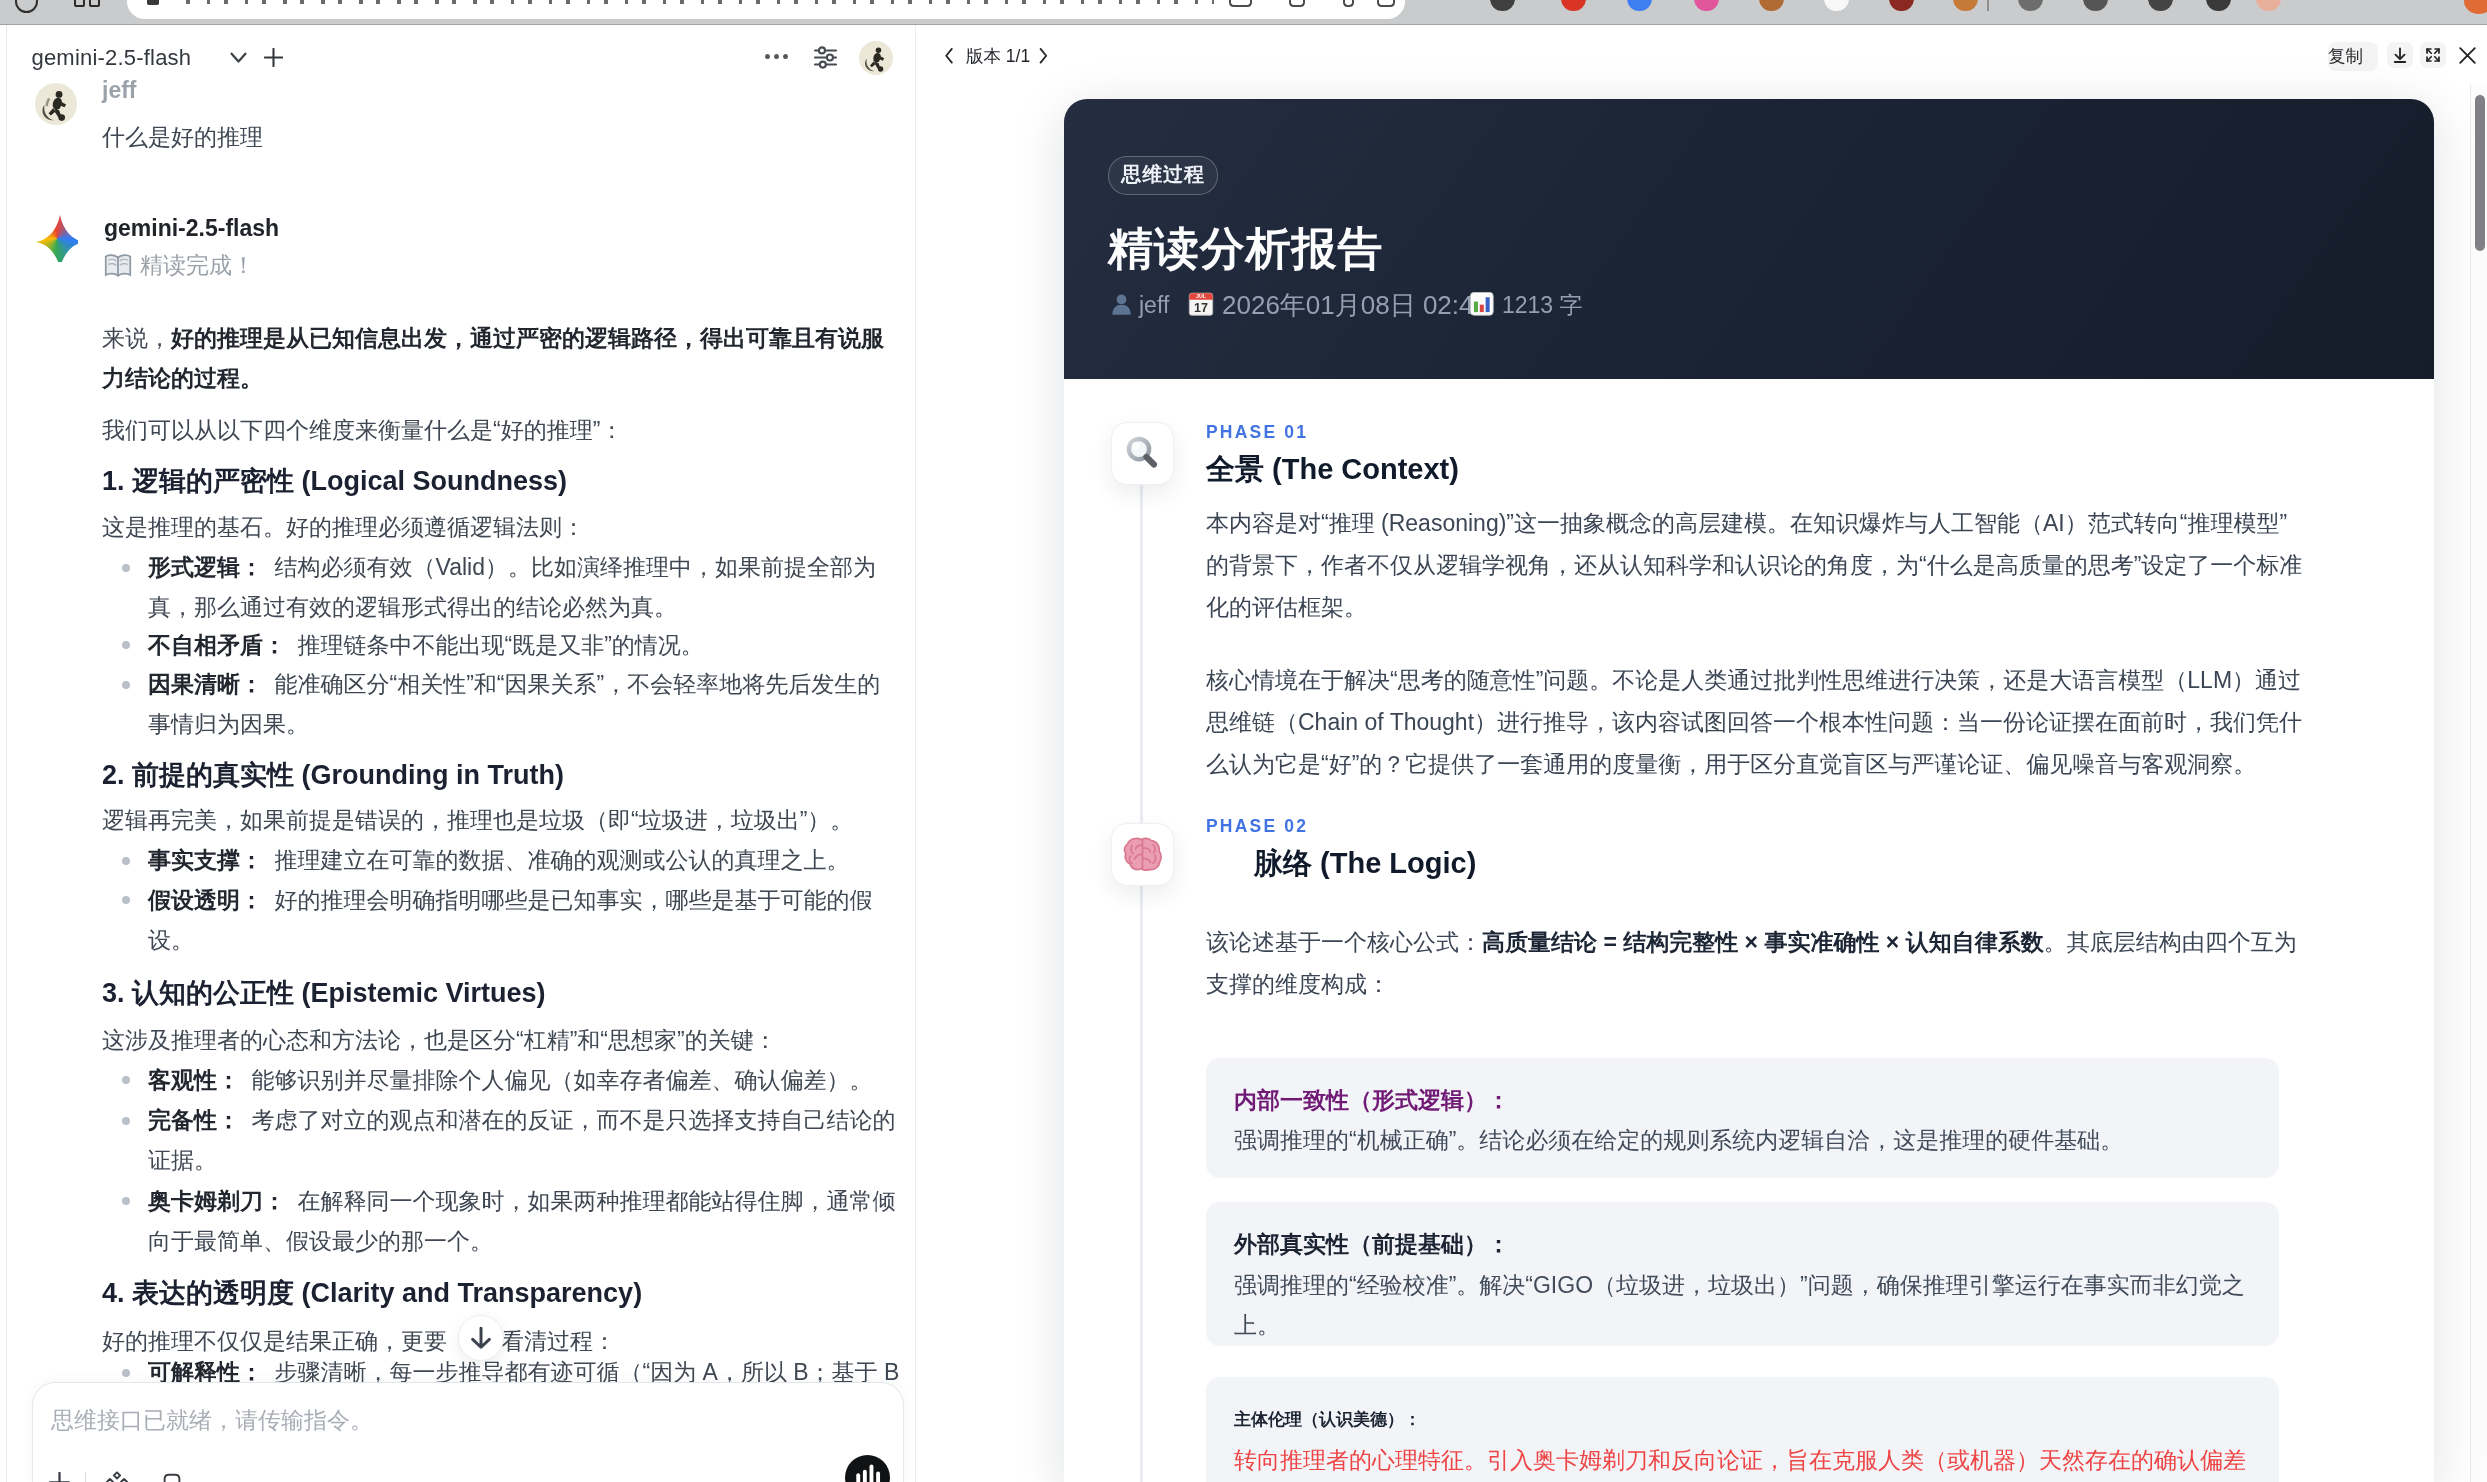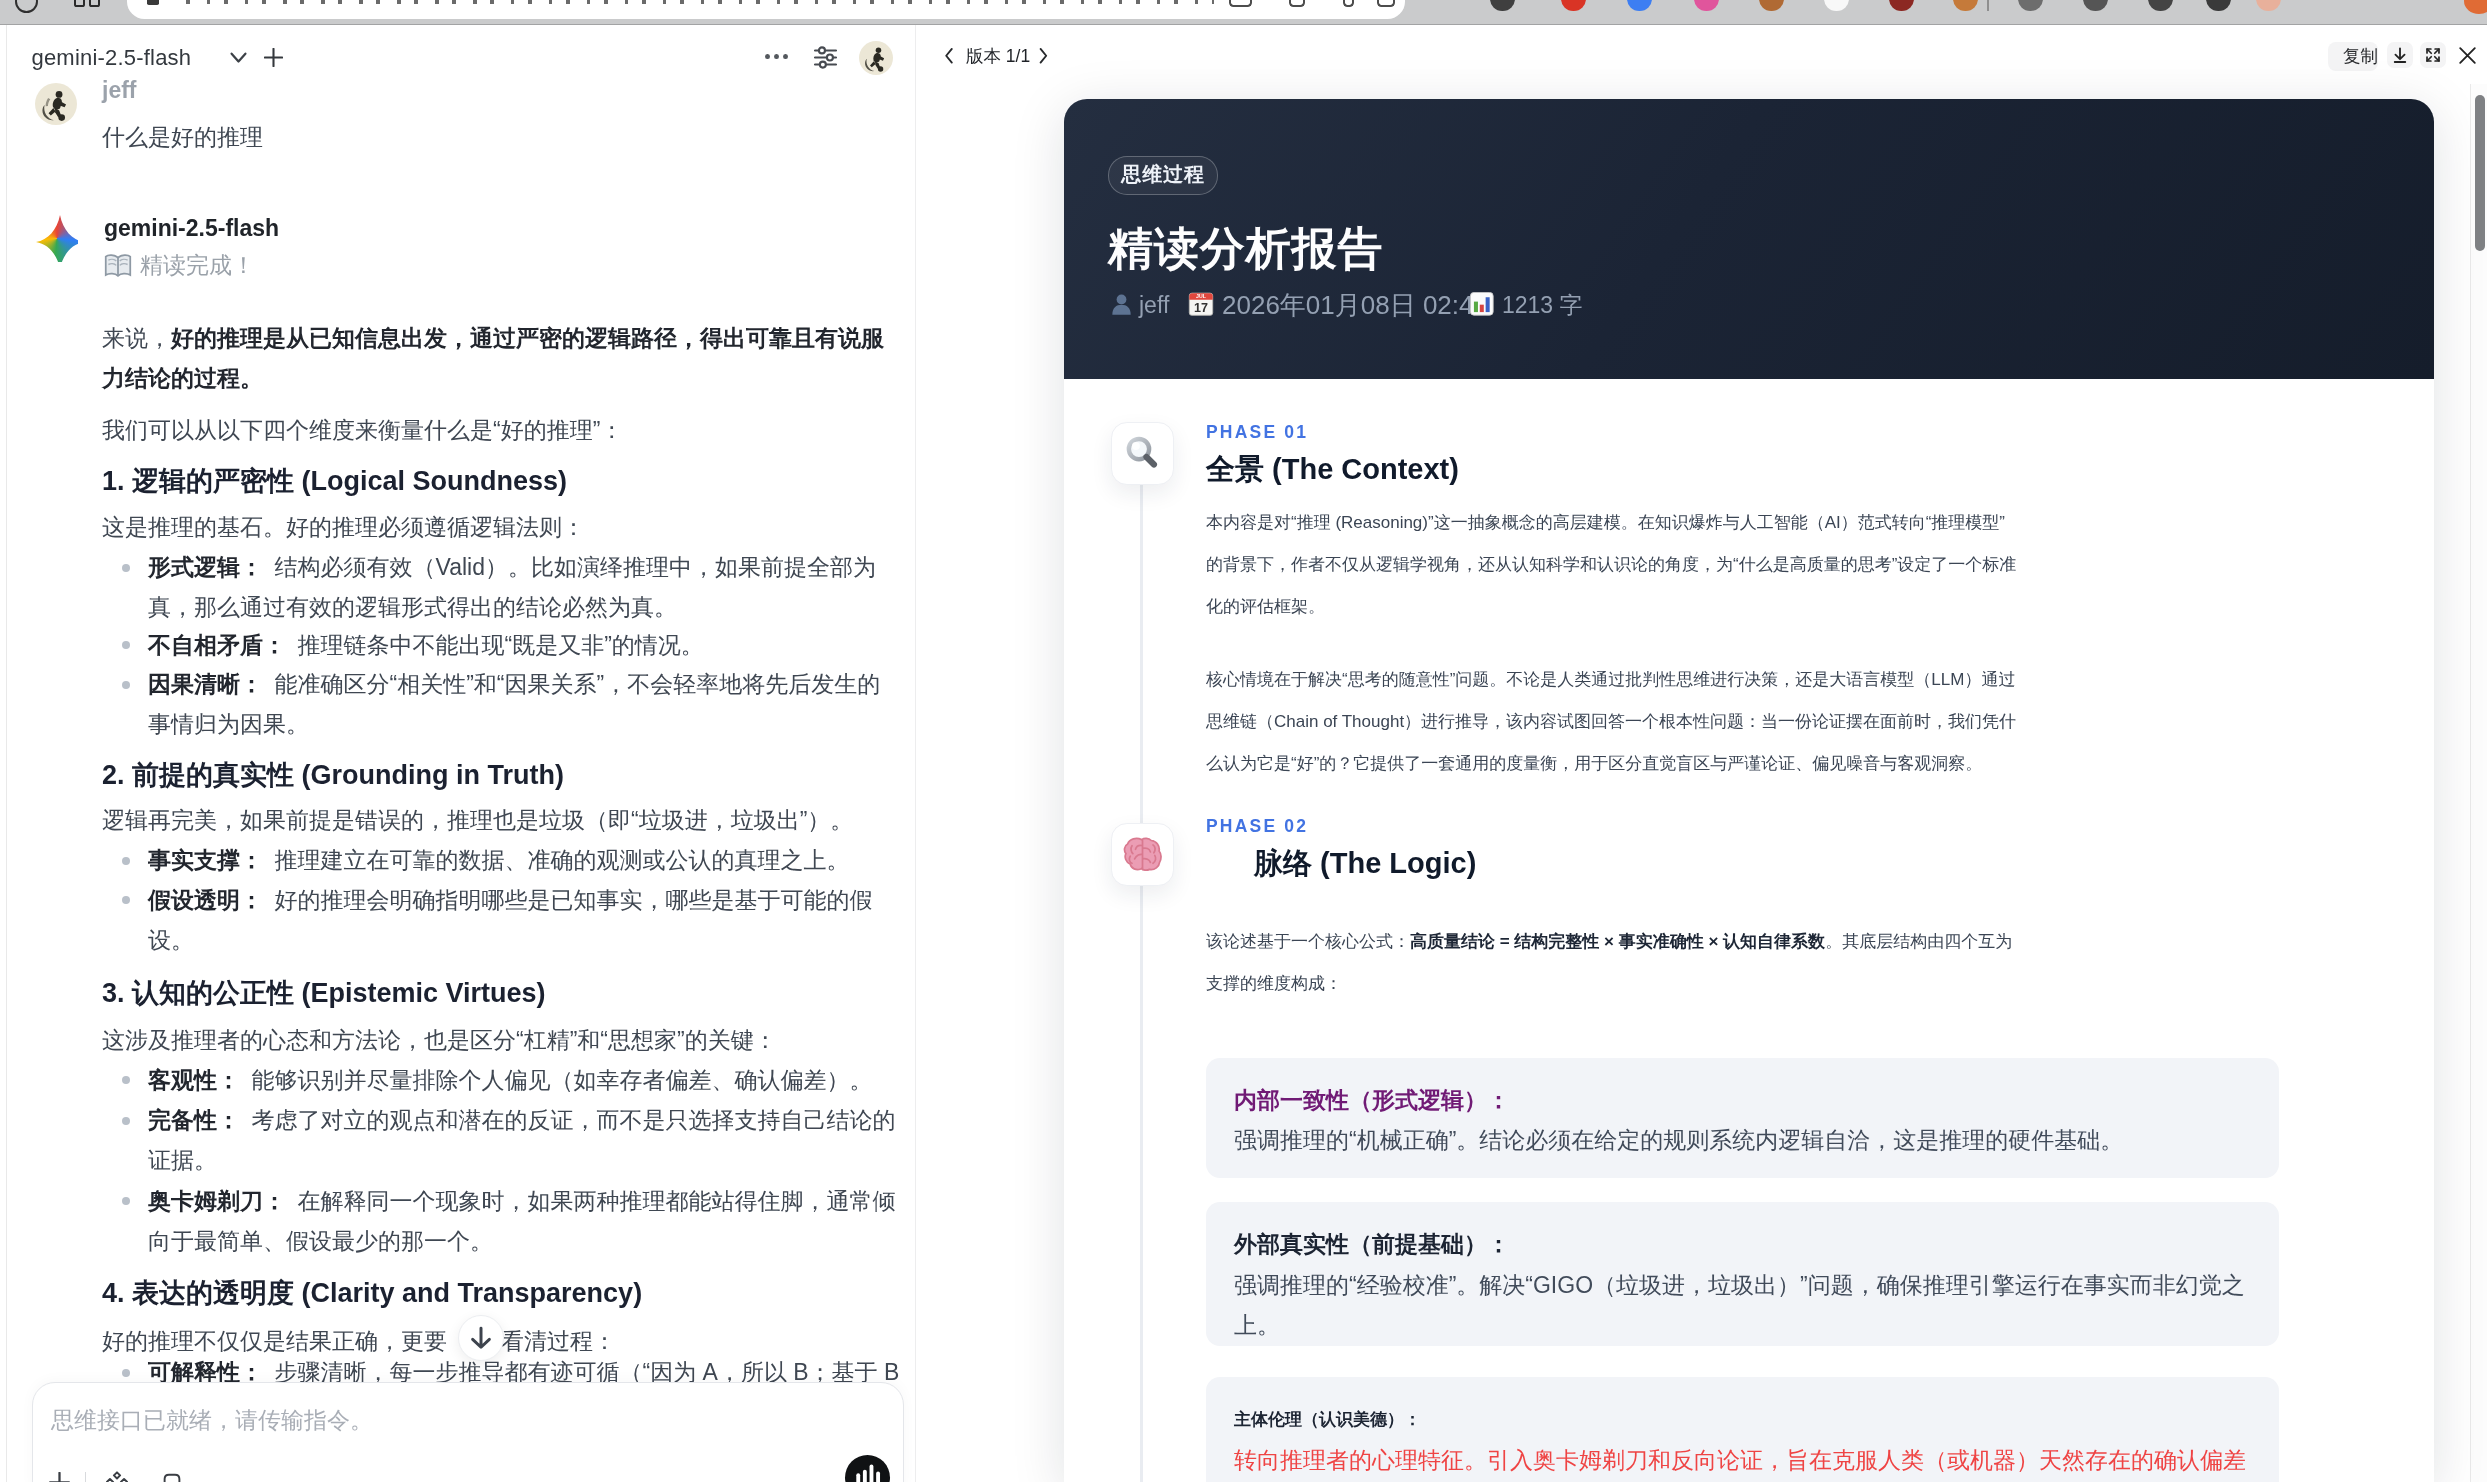--- a/index.html
+++ b/index.html
@@ -3,21 +3,21 @@
 <style>
 *{margin:0;padding:0;box-sizing:border-box}
 html,body{width:2487px;height:1483px;overflow:hidden;background:#fff;
  font-family:"Liberation Sans",sans-serif;-webkit-font-smoothing:antialiased}
 #root{position:absolute;left:0;top:0;width:2487px;height:1483px;overflow:hidden}
 .abs{position:absolute}
 .ln{position:absolute;height:40px;line-height:40px;font-size:23px;color:#3f4752;white-space:nowrap}
 .ln b{color:#22262e;font-weight:700}
 .hh{position:absolute;height:42px;line-height:42px;font-size:27px;font-weight:700;color:#1b2130;white-space:nowrap}
 .dot{position:absolute;width:7.9px;height:7.9px;border-radius:50%;background:#b9c0c9}
-.dln{position:absolute;height:42px;line-height:42px;font-size:17px;color:#3b4554;white-space:nowrap}
+.dln{position:absolute;height:42px;line-height:42px;font-size:23px;color:#3b4554;white-space:nowrap}
 .dln b{color:#1d2635;font-weight:700}
 </style></head><body>
 <div id="root">
 
 <div class="abs" style="left:0;top:0;width:2487px;height:25px;background:#cacbcc;border-bottom:0.9px solid #a2a3a4;overflow:hidden">
 <div class="abs" style="left:15px;top:-10.5px;width:23px;height:23px;border:2.6px solid #2f2f2f;border-radius:50%"></div>
 <div class="abs" style="left:74px;top:-5.3px;width:11.4px;height:12.3px;border:2.6px solid #2a2a2a;border-radius:2.6px"></div>
 <div class="abs" style="left:89px;top:-5.3px;width:11.4px;height:12.3px;border:2.6px solid #2a2a2a;border-radius:2.6px"></div>
 <div class="abs" style="left:127px;top:-15.8px;width:1278px;height:35px;background:#fff;border-radius:17.5px"></div>
 <div class="abs" style="left:147px;top:-3.5px;width:12.3px;height:8.8px;background:#3a3a3a;border-radius:1.8px"></div>
@@ -166,21 +166,21 @@
           <line x1="37.5" y1="21" x2="37.5" y2="30"></line>
         </g>
       </svg></div>
 <svg class="abs" style="left:943px;top:47px" width="11.4" height="17.5" viewBox="0 0 18 28">
       <path d="M14 3 L5 14 L14 25" fill="none" stroke="#27292c" stroke-width="3" stroke-linecap="round" stroke-linejoin="round"></path>
     </svg>
 <div class="abs" style="left:966px;top:41px;height:30px;line-height:30px;font-size:17.5px;color:#1f2227">版本 1/1</div>
 <svg class="abs" style="left:1038px;top:47px" width="11.4" height="17.5" viewBox="0 0 18 28">
       <path d="M4 3 L13 14 L4 25" fill="none" stroke="#27292c" stroke-width="3" stroke-linecap="round" stroke-linejoin="round"></path>
     </svg>
-<div class="abs" style="left:2328px;top:42px;width:50px;height:29px;border-radius:7.9px;background:#f4f4f5;text-align:right;line-height:29px;font-size:17.5px;color:#27292c">复制</div>
+<div class="abs" style="left:2328px;top:42px;width:50px;height:29px;border-radius:7.9px;background:#f4f4f5;text-align:left;line-height:29px;font-size:17.5px;color:#27292c">复制</div>
 <div class="abs" style="left:2387px;top:42px;width:26px;height:26px;border-radius:7px;background:#f4f4f5">
 <svg width="26" height="26" viewBox="0 0 37 37">
         <path d="M18.5 9 L18.5 24 M12 18 L18.5 24.5 L25 18 M11 28.5 L26 28.5" fill="none" stroke="#222" stroke-width="2.6" stroke-linecap="round" stroke-linejoin="round"></path>
       </svg></div>
 <div class="abs" style="left:2420px;top:42px;width:26px;height:26px;border-radius:7px;background:#f4f4f5">
 <svg width="26" height="26" viewBox="0 0 37 37">
         <g stroke="#222" stroke-width="2.4" stroke-linecap="round" stroke-linejoin="round" fill="none">
 <path d="M21.5 10 H27 V15.5"></path>
           <path d="M27 10 L21 16"></path>
 <path d="M15.5 27 H10 V21.5"></path>

